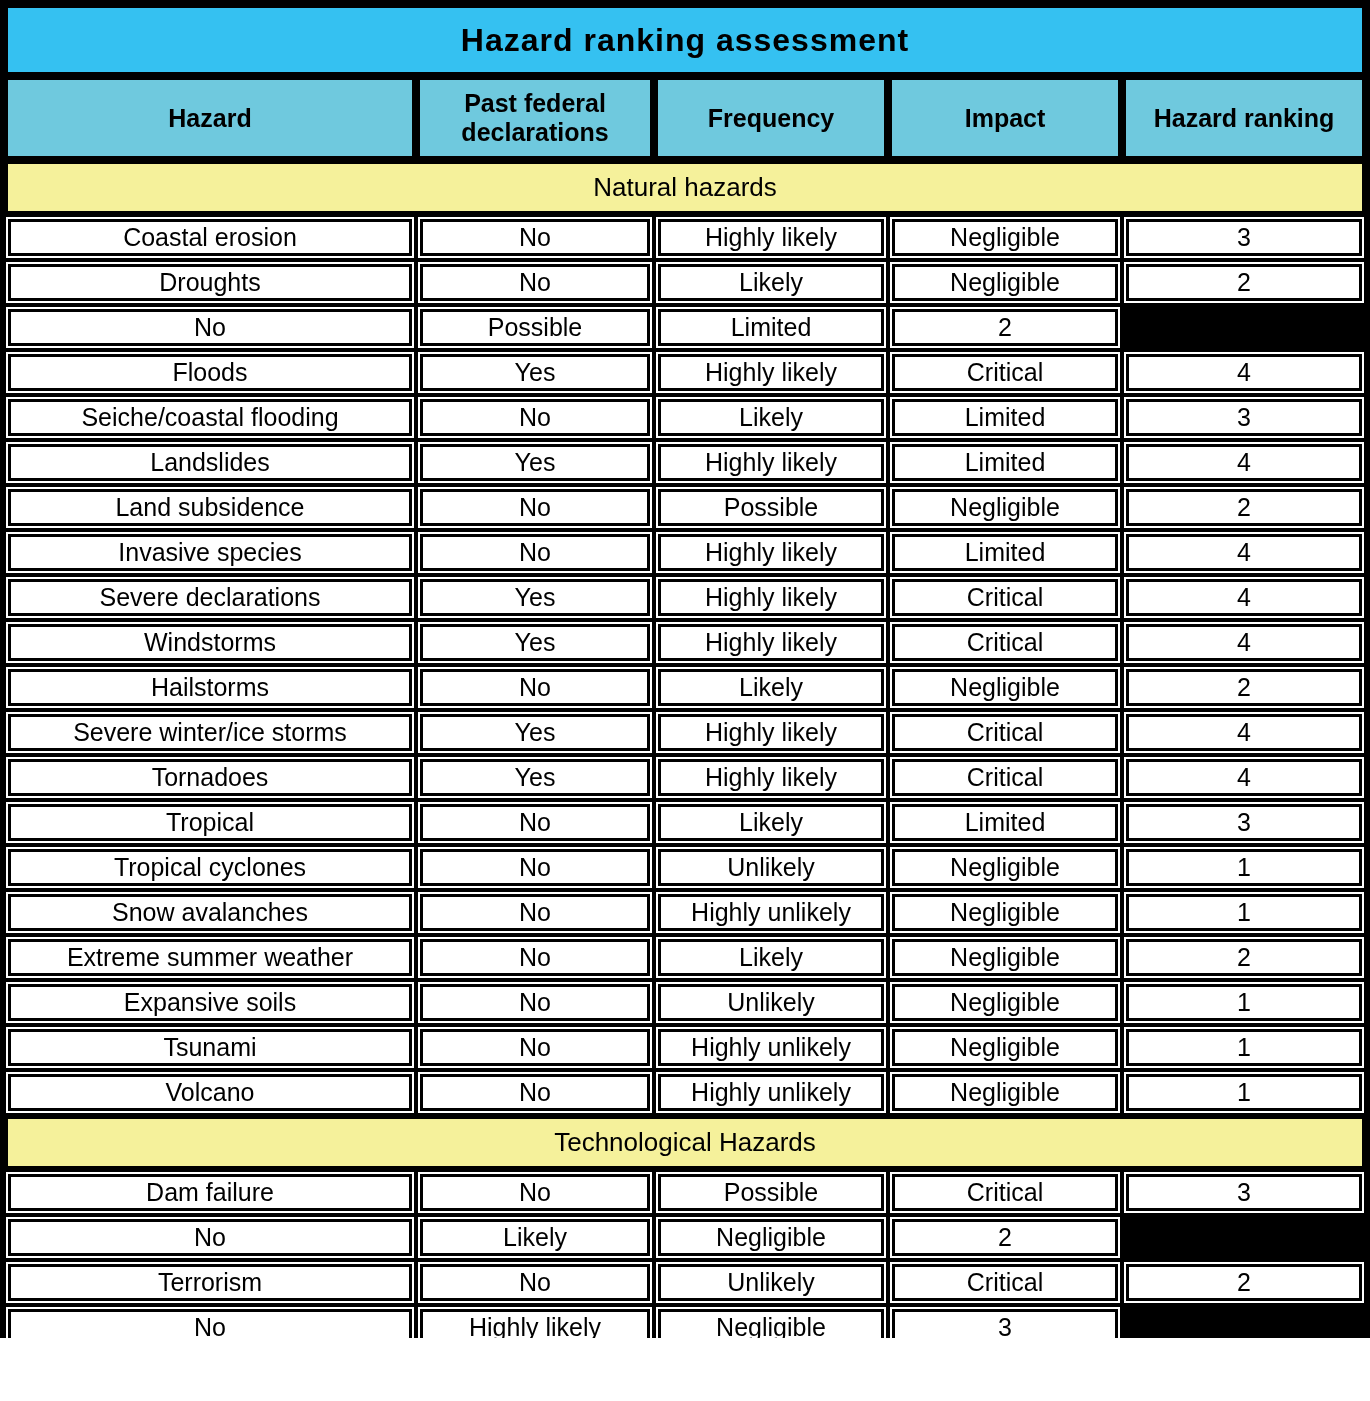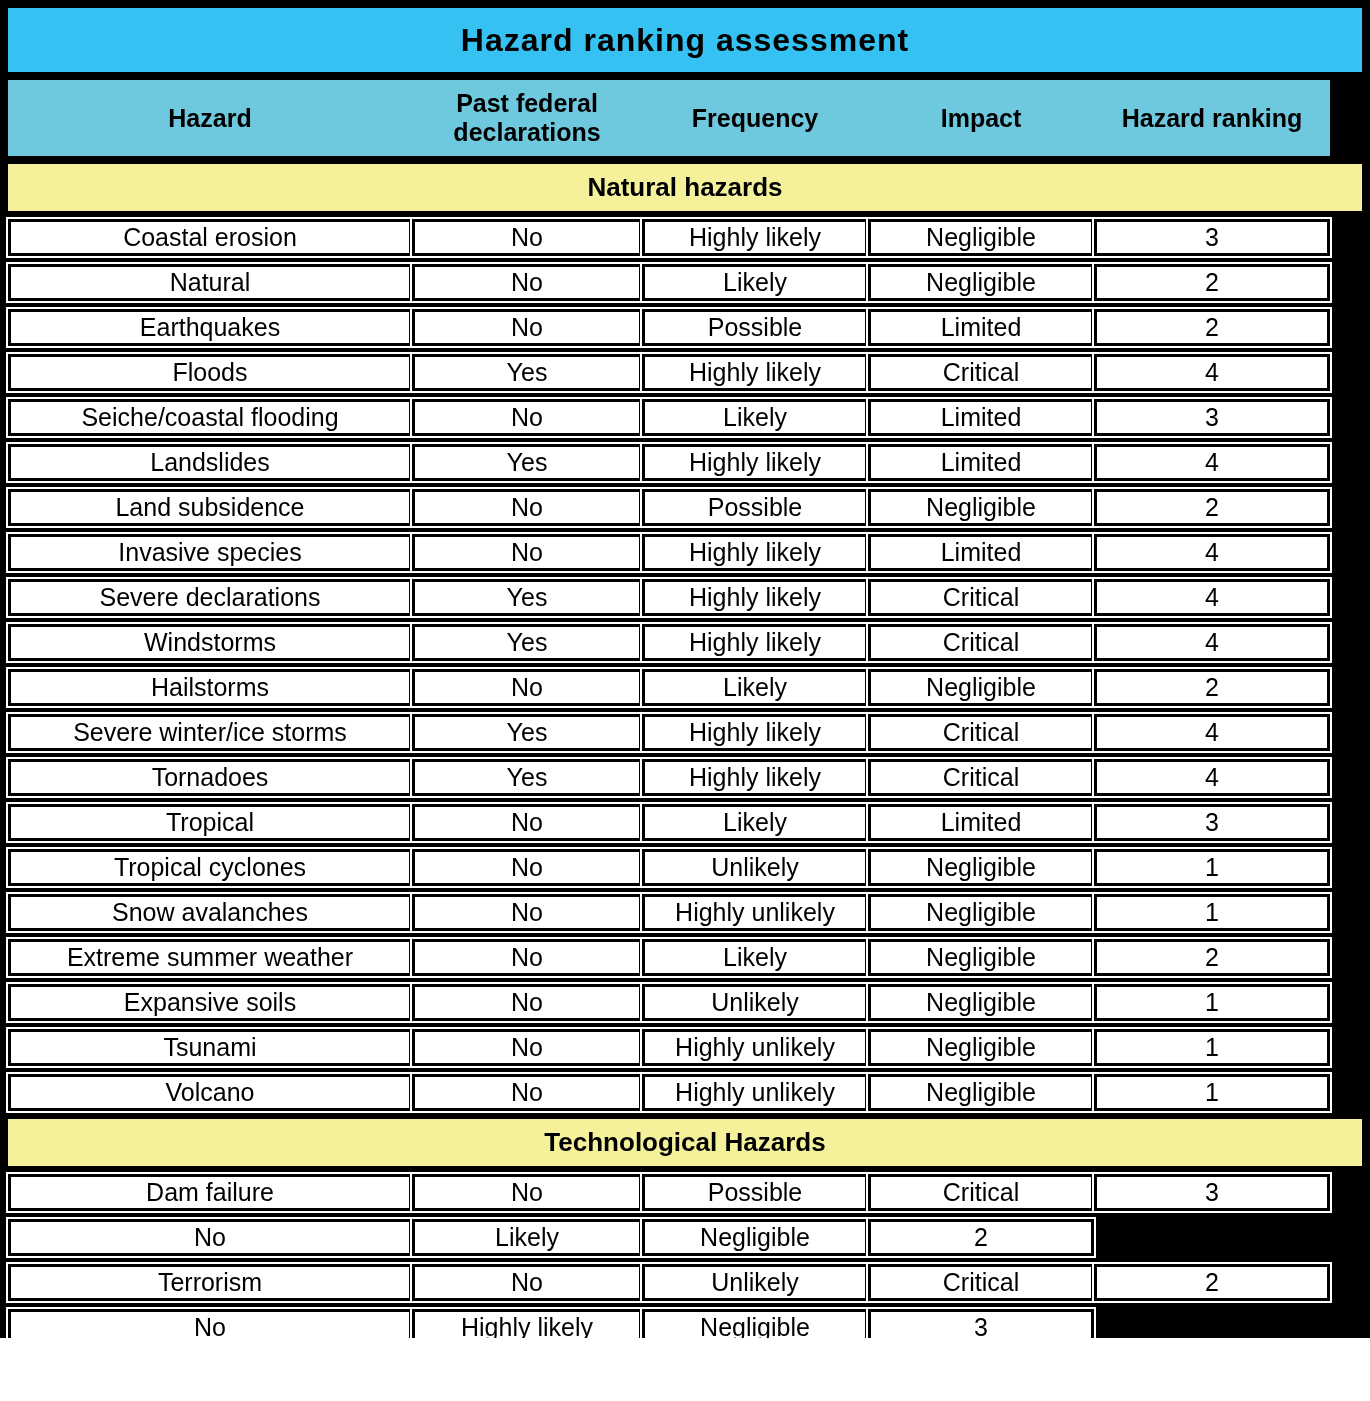--- a/index.html
+++ b/index.html
@@ -24,21 +24,21 @@
     align-items: center;
     justify-content: center;
     font-weight: bold;
     font-size: 32px;
     letter-spacing: 1px;
   }
 
   .grid {
     display: grid;
     grid-template-columns: 404px 230px 226px 226px 236px;
-    column-gap: 0;
+    column-gap: 8px;
   }
 
   .header-row { flex: 0 0 76px; }
 
   .header-cell {
     background: var(--header-bg, #6FC9DE);
     display: flex;
     align-items: center;
     justify-content: center;
     text-align: center;
@@ -47,21 +47,21 @@
     line-height: 1.15;
     padding: 0 6px;
   }
 
   .section-band {
     flex: 0 0 47px;
     background: var(--section-bg, #F5F19B);
     display: flex;
     align-items: center;
     justify-content: center;
-    font-weight: bold;
+    font-weight: normal;
     font-size: 26px;
   }
 
   .data-row { flex: 0 0 37px; }
 
   .cell {
     background: var(--cell-bg, #fff);
     box-sizing: border-box;
     height: 37px;
     border: 3px solid var(--grid, #000);
@@ -93,28 +93,27 @@
 
 <div class="section-band">Natural hazards</div>
     <div class="grid data-row">
       <div class="cell">Coastal erosion</div>
       <div class="cell">No</div>
       <div class="cell">Highly likely</div>
       <div class="cell">Negligible</div>
       <div class="cell">3</div>
     </div>
     <div class="grid data-row">
-      <div class="cell">Natural</div>
-      <div class="cell">No</div>
-      <div class="cell">Likely</div>
-      <div class="cell">Negligible</div>
-      <div class="cell">2</div>
-    </div>
-    <div class="grid data-row">
-      <div class="cell">Earthquakes</div>
+      <div class="cell">Droughts</div>
+      <div class="cell">No</div>
+      <div class="cell">Likely</div>
+      <div class="cell">Negligible</div>
+      <div class="cell">2</div>
+    </div>
+    <div class="grid data-row">
       <div class="cell">No</div>
       <div class="cell">Possible</div>
       <div class="cell">Limited</div>
       <div class="cell">2</div>
     </div>
     <div class="grid data-row">
       <div class="cell">Floods</div>
       <div class="cell">Yes</div>
       <div class="cell">Highly likely</div>
       <div class="cell">Critical</div>

